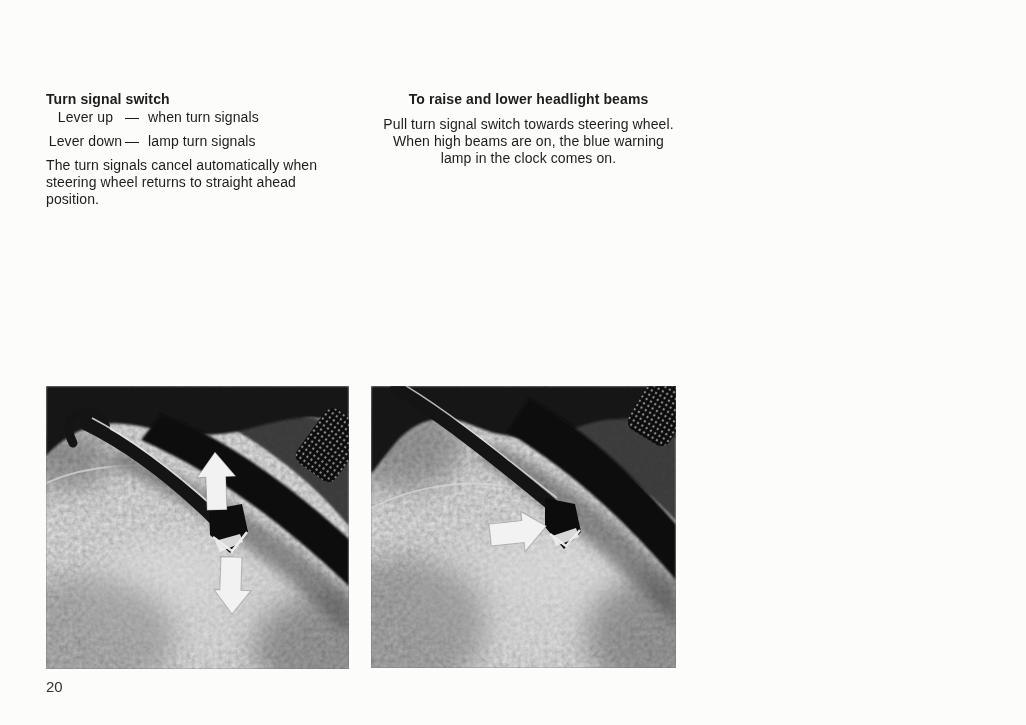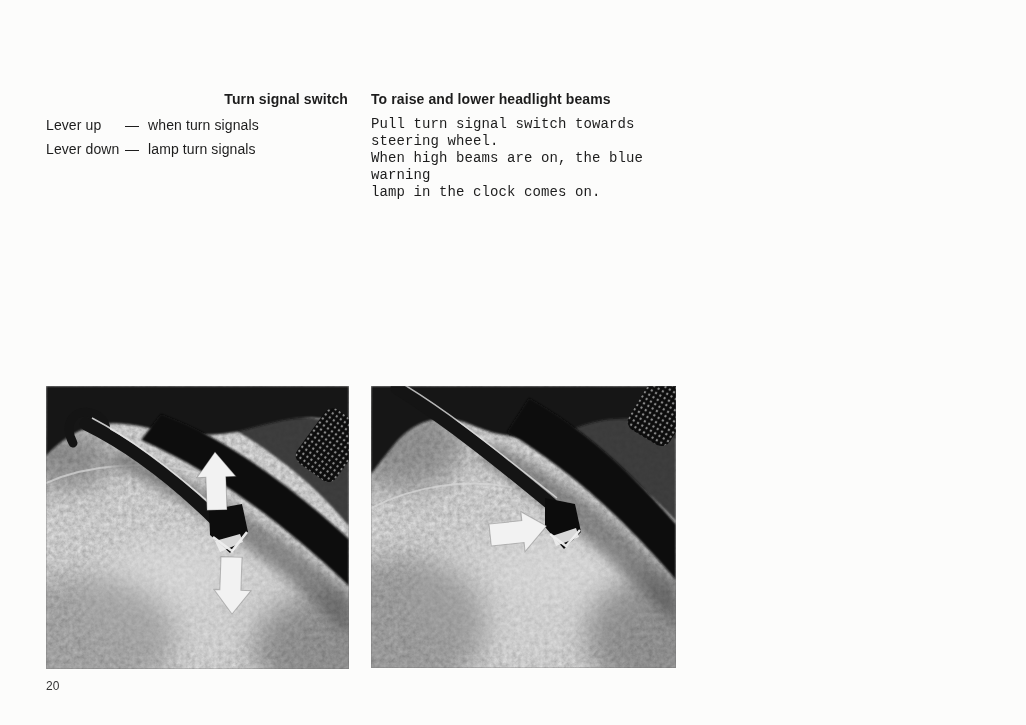--- a/index.html
+++ b/index.html
@@ -17,41 +17,41 @@
     overflow: hidden;
   }
   .text-col {
     position: absolute;
     font-size: 14px;
     line-height: 17px;
     letter-spacing: 0.1px;
     color: #1d1d1d;
   }
   .col-left  { left: 46px;  top: 91px; width: 302px; }
-  .col-right { left: 371px; top: 91px; width: 315px; }
+  .col-right { left: 371px; top: 91px; width: 315px; text-align: center; }
   .heading {
     margin: 0;
     font-size: 14px;
     font-weight: bold;
     line-height: 17px;
   }
-  .col-left .heading { margin-bottom: 9px; text-align: right; }
-  .lever-row { display: flex; margin-bottom: 7px; }
+  .col-left .heading { margin-bottom: 1px; }
+  .lever-row { display: flex; margin-bottom: 7px; text-align: center; }
   .lever-label { flex: 0 0 79px; }
   .lever-dash  { flex: 0 0 auto; margin-right: 9px; }
-  .para { margin: 0; white-space: pre-line; font-family: Liberation Mono, monospace; }
+  .para { margin: 0; white-space: pre-line; }
   .col-right .para { margin-top: 8px; }
   .photo { position: absolute; }
   .photo svg { display: block; width: 100%; height: 100%; }
   .photo-left  { left: 46px;  top: 386px; width: 303px; height: 283px; }
   .photo-right { left: 371px; top: 386px; width: 305px; height: 282px; }
   .page-number {
     position: absolute;
     left: 46px; top: 678px;
-    font-size: 12px;
+    font-size: 15px;
     line-height: 17px;
     color: #333333;
   }
 </style>
 </head>
 <body>
 
 <div class="page">
 
   <section class="text-col col-left">
@@ -59,20 +59,23 @@
     <div class="lever-row">
       <span class="lever-label">Lever up</span>
       <span class="lever-dash">—</span>
       <span class="lever-desc">when turn signals</span>
     </div>
     <div class="lever-row">
       <span class="lever-label">Lever down</span>
       <span class="lever-dash">—</span>
       <span class="lever-desc">lamp turn signals</span>
     </div>
+    <p class="para">The turn signals cancel automatically when
+steering wheel returns to straight ahead
+position.</p>
   </section>
 
   <section class="text-col col-right">
     <h3 class="heading">To raise and lower headlight beams</h3>
     <p class="para">Pull turn signal switch towards steering wheel.
 When high beams are on, the blue warning
 lamp in the clock comes on.</p>
   </section>
 
   <figure class="photo photo-left" style="margin:0" aria-label="Turn signal lever on steering column with white arrows showing up and down movement">

